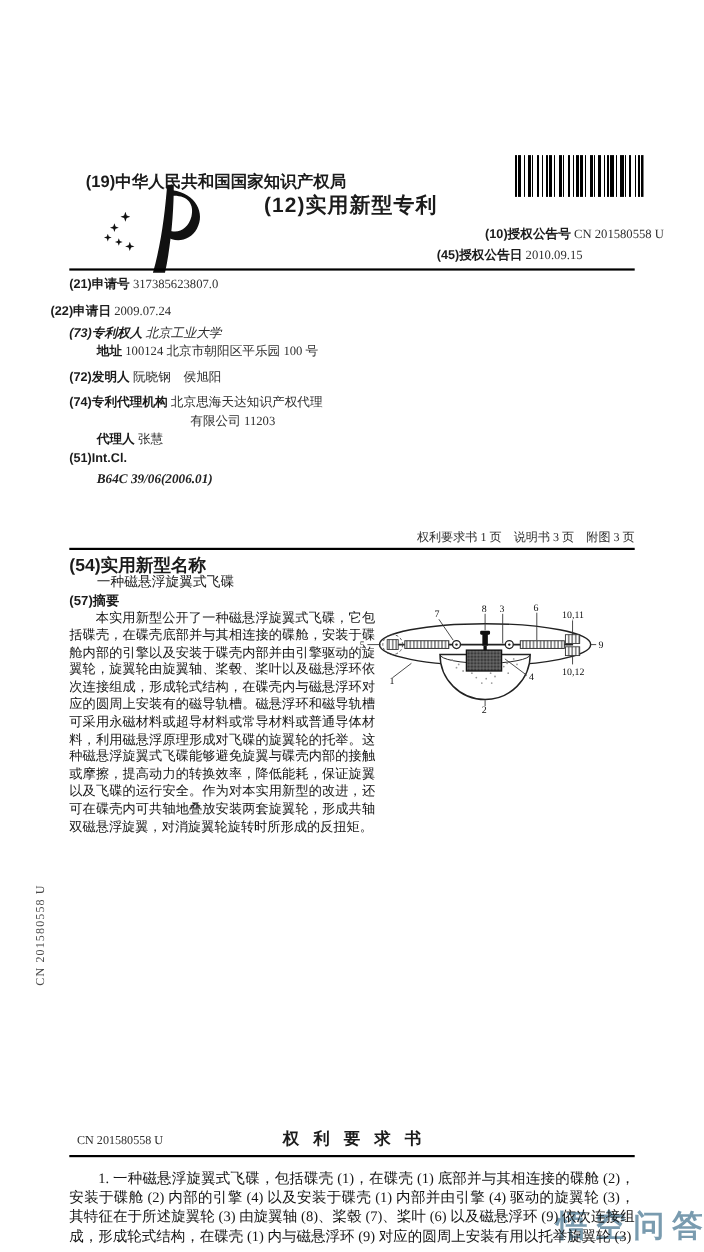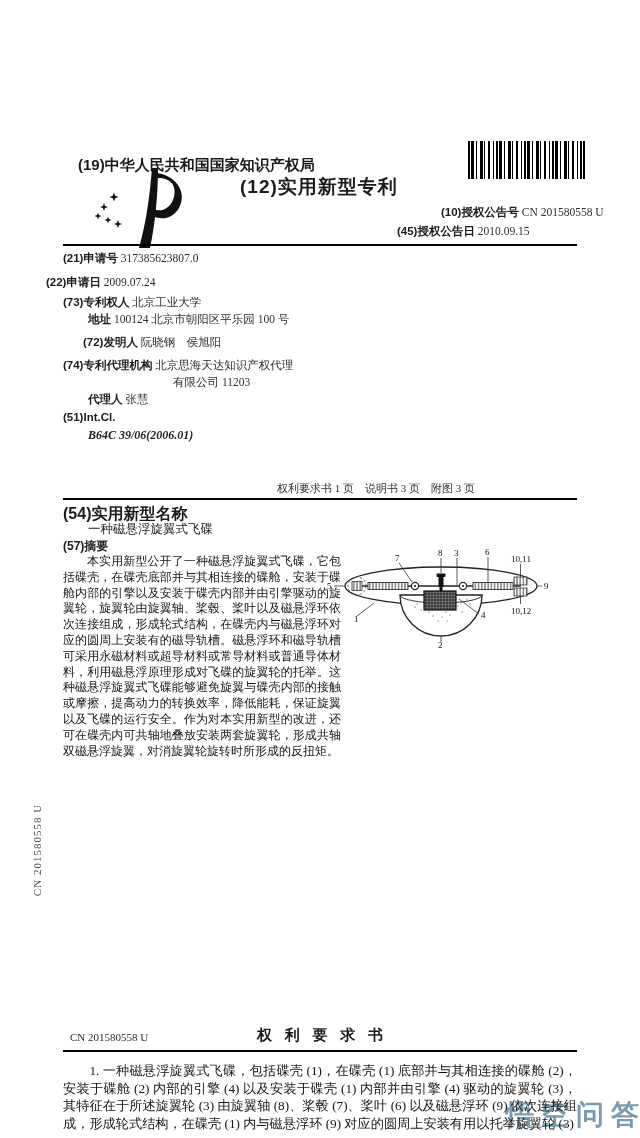--- a/index.html
+++ b/index.html
@@ -59,49 +59,49 @@
   <div class="rule" style="left:63px;top:244px;width:514px;"></div>
 
   <div class="abs lblval" style="left:63px;top:251px;font-size:11.5px;">
     <span class="lbl">(21)申请号</span>
     <span class="val">317385623807.0</span>
   </div>
   <div class="abs lblval" style="left:46px;top:275px;font-size:11.5px;">
     <span class="lbl">(22)申请日</span>
     <span class="val">2009.07.24</span>
   </div>
-  <div class="abs lblval" style="left:63px;top:295px;font-size:11.5px;">
+  <div class="abs lblval" style="left:63px;top:295px;font-size:11.5px;font-style:italic;">
     <span class="lbl">(73)专利权人</span>
     <span class="val">北京工业大学</span>
   </div>
   <div class="abs lblval" style="left:88px;top:312px;font-size:11.5px;">
     <span class="lbl">地址</span>
     <span class="val">100124 北京市朝阳区平乐园 100 号</span>
   </div>
-  <div class="abs lblval" style="left:63px;top:335px;font-size:11.5px;margin-left:20px;">
+  <div class="abs lblval" style="left:63px;top:335px;font-size:11.5px;">
     <span class="lbl">(72)发明人</span>
     <span class="val">阮晓钢　侯旭阳</span>
   </div>
   <div class="abs lblval" style="left:63px;top:358px;font-size:11.5px;">
     <span class="lbl">(74)专利代理机构</span>
     <span class="val">北京思海天达知识产权代理</span>
   </div>
   <div class="abs lblval" style="left:173px;top:375px;font-size:11.5px;">
     <span class="val">有限公司 11203</span>
   </div>
   <div class="abs lblval" style="left:88px;top:392px;font-size:11.5px;">
     <span class="lbl">代理人</span>
     <span class="val">张慧</span>
   </div>
   <div class="abs lblval" style="left:63px;top:411px;font-size:11.5px;">
     <span class="lbl">(51)Int.Cl.</span>
   </div>
   <div class="abs" style="left:88px;top:428px;font-size:12px;font-weight:bold;font-style:italic;color:#222;">B64C 39/06(2006.01)</div>
 
-  <div class="abs song" style="left:277px;top:481px;width:300px;text-align:left;font-size:11px;color:#2e2e2e;">权利要求书 1 页　说明书 3 页　附图 3 页</div>
+  <div class="abs song" style="left:277px;top:481px;width:300px;text-align:right;font-size:11px;color:#2e2e2e;">权利要求书 1 页　说明书 3 页　附图 3 页</div>
 
   <div class="rule" style="left:63px;top:498px;width:514px;"></div>
 
   <div class="abs hei" style="left:63px;top:504px;font-size:16px;">(54)实用新型名称</div>
   <div class="abs song" style="left:88px;top:521px;font-size:12.5px;">一种磁悬浮旋翼式飞碟</div>
   <div class="abs hei" style="left:63px;top:538px;font-size:12px;">(57)摘要</div>
   <div class="abs song just" style="left:63px;top:554px;width:278px;font-size:12px;line-height:15.8px;text-indent:2em;color:#151515;">本实用新型公开了一种磁悬浮旋翼式飞碟，它包括碟壳，在碟壳底部并与其相连接的碟舱，安装于碟舱内部的引擎以及安装于碟壳内部并由引擎驱动的旋翼轮，旋翼轮由旋翼轴、桨毂、桨叶以及磁悬浮环依次连接组成，形成轮式结构，在碟壳内与磁悬浮环对应的圆周上安装有的磁导轨槽。磁悬浮环和磁导轨槽可采用永磁材料或超导材料或常导材料或普通导体材料，利用磁悬浮原理形成对飞碟的旋翼轮的托举。这种磁悬浮旋翼式飞碟能够避免旋翼与碟壳内部的接触或摩擦，提高动力的转换效率，降低能耗，保证旋翼以及飞碟的运行安全。作为对本实用新型的改进，还可在碟壳内可共轴地叠放安装两套旋翼轮，形成共轴双磁悬浮旋翼，对消旋翼轮旋转时所形成的反扭矩。</div>
 
   <svg class="abs" style="left:325px;top:546px;" width="258" height="112" viewBox="-8 0 258 112">
     <defs>

